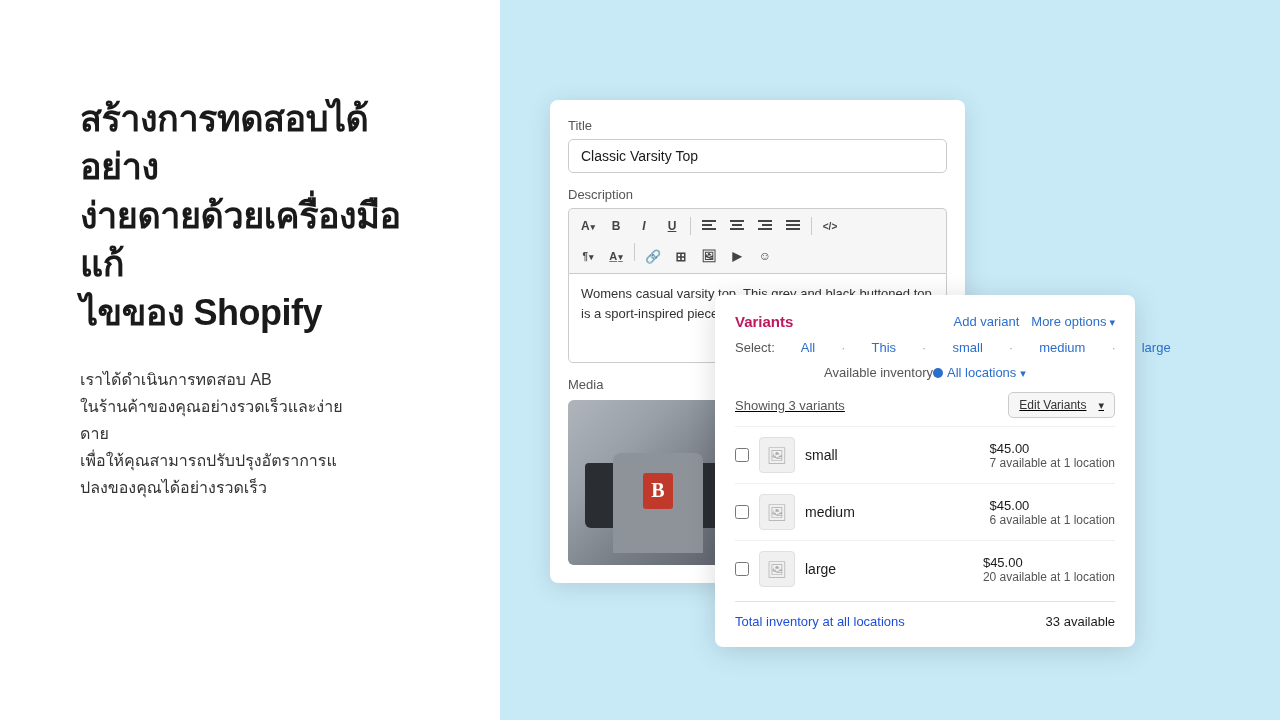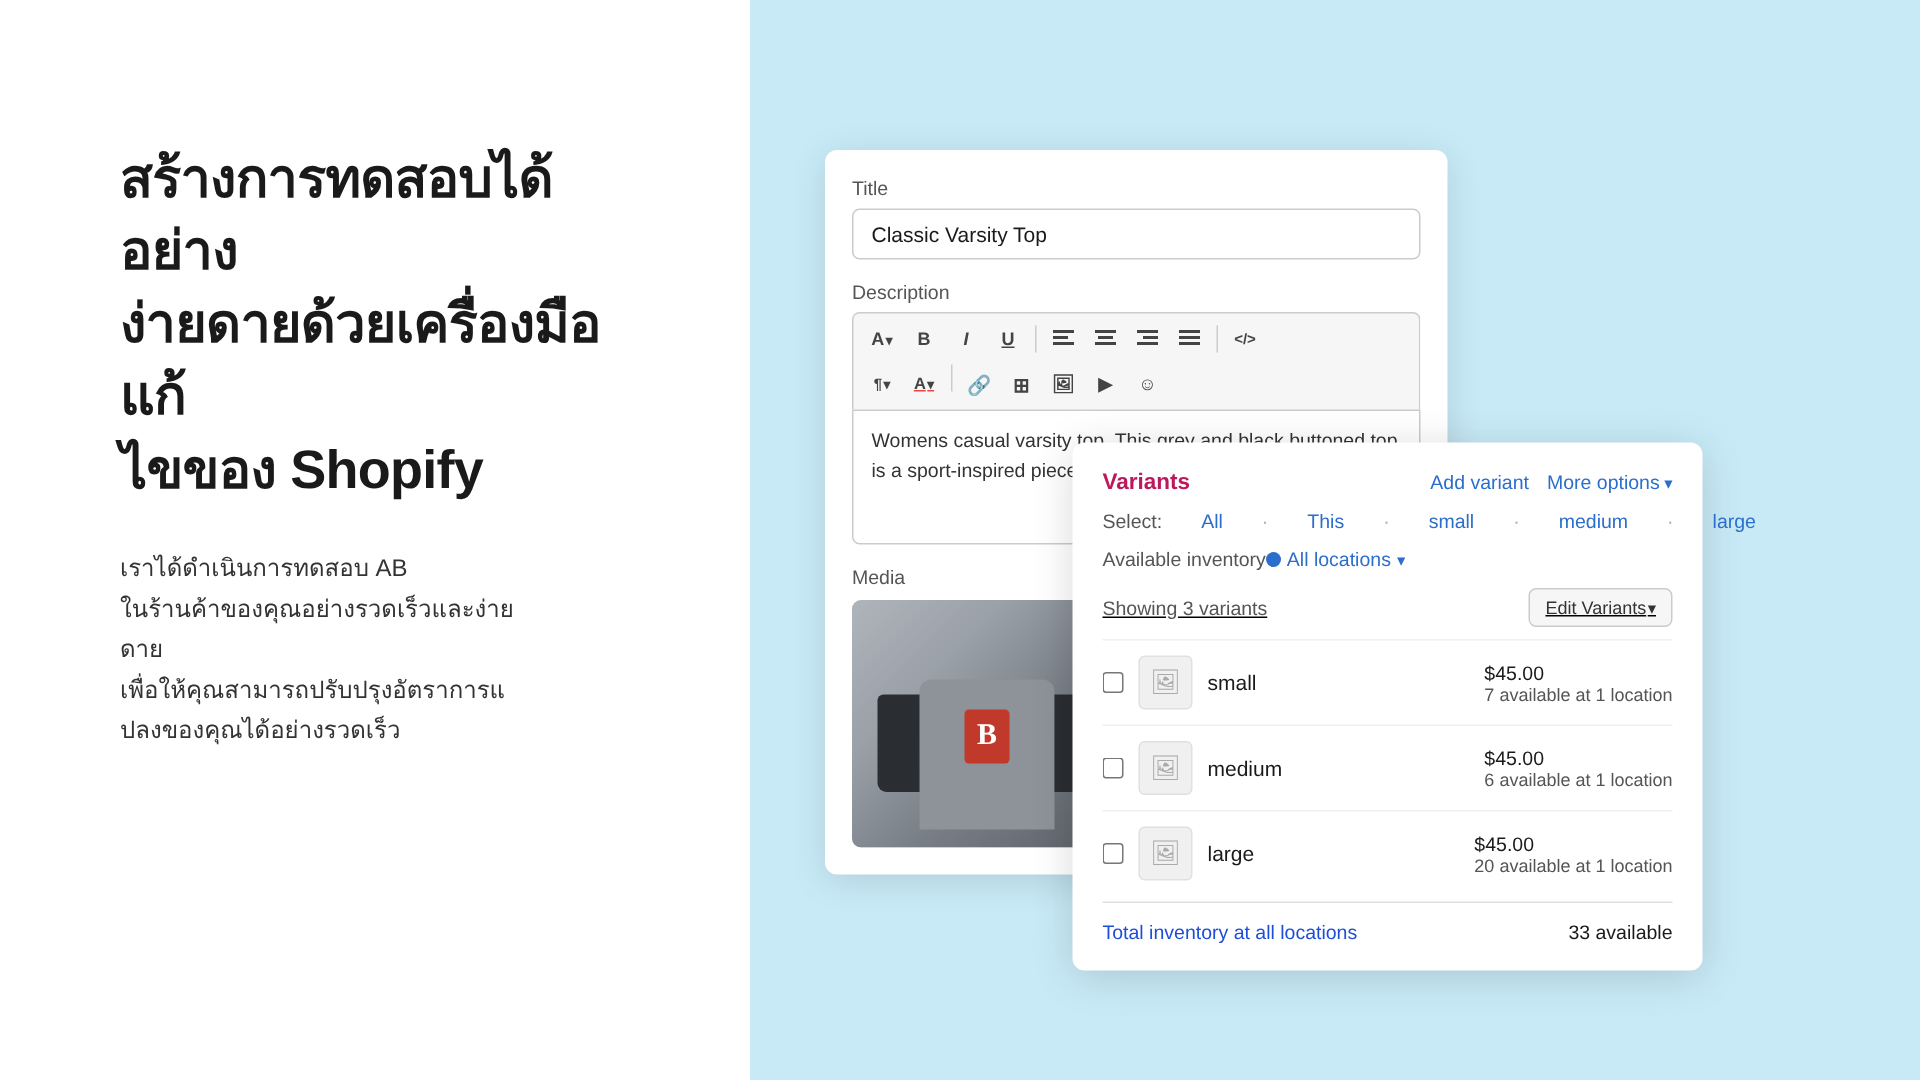--- a/index.html
+++ b/index.html
@@ -283,21 +283,21 @@
 
     .select-link {
       color: #2c6ecb;
       cursor: pointer;
       font-size: 13px;
     }
 
     .inventory-row {
       display: flex;
       align-items: center;
-      justify-content: flex-start;
+      justify-content: center;
       margin-bottom: 12px;
       font-size: 13px;
       color: #555;
     }
 
     .location-btn {
       display: flex;
       align-items: center;
       gap: 4px;
       color: #2c6ecb;
@@ -329,21 +329,21 @@
 
     .edit-variants-btn {
       border: 1px solid #c9cccf;
       background: #f6f6f7;
       border-radius: 5px;
       padding: 5px 10px;
       font-size: 12px;
       cursor: pointer;
       display: flex;
       align-items: center;
-      gap: 1px;
+      gap: 12px;
       color: #333;
     }
 
     .variant-row {
       display: flex;
       align-items: center;
       padding: 10px 0;
       border-top: 1px solid #f0f0f0;
       gap: 10px;
     }

